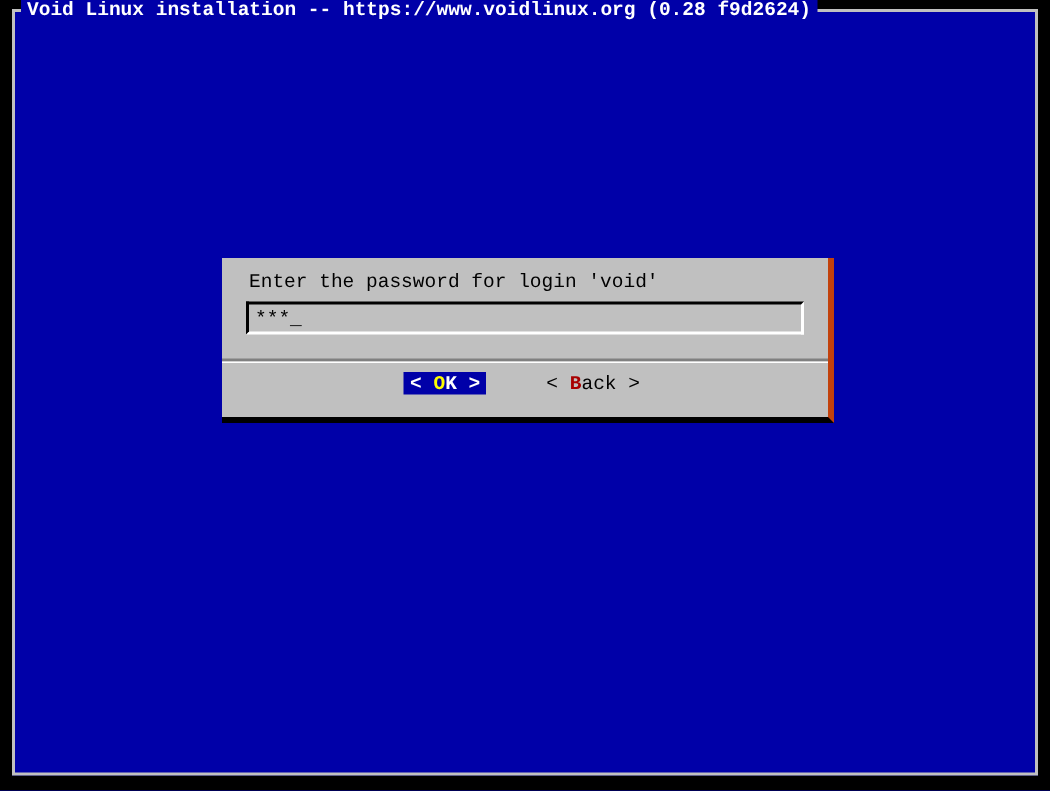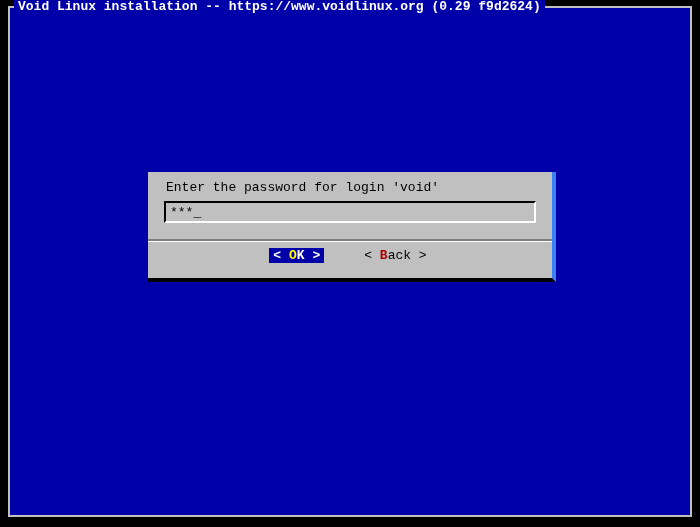--- a/index.html
+++ b/index.html
@@ -35,21 +35,21 @@
       font-weight: bold;
       white-space: nowrap;
     }
     .dialog {
       position: absolute;
       top: 164px;
       left: 138px;
       width: 408px;
       height: 110px;
       background: #c0c0c0;
-      border-right: 4px solid #3b82f6;
+      border-right: 4px solid #c2410c;
       border-bottom: 4px solid #000;
     }
     .dialog-inner {
       padding: 6px 12px 6px 12px;
     }
     .prompt-text {
       color: #000;
       margin-bottom: 6px;
       margin-top: 2px;
       margin-left: 6px;
@@ -108,21 +108,21 @@
     }
     .btn-back .angle {
       color: #000;
     }
   </style>
 </head>
 <body>
 
 <div class="terminal">
   <div class="title-bar">
-    <span>Void Linux installation -- https://www.voidlinux.org (0.29 f9d2624)</span>
+    <span>Void Linux installation -- https://www.voidlinux.org (0.28 f9d2624)</span>
   </div>
 
   <div class="dialog">
     <div class="dialog-inner">
       <div class="prompt-text">Enter the password for login 'void'</div>
       <div class="input-box"><span>***</span><span class="cursor">_</span></div>
     </div>
     <div class="divider"></div>
     <div class="button-row">
       <div class="btn-ok"><span class="angle">&lt;</span><span> </span><span class="hot">O</span><span>K </span><span class="angle">&gt;</span></div>

